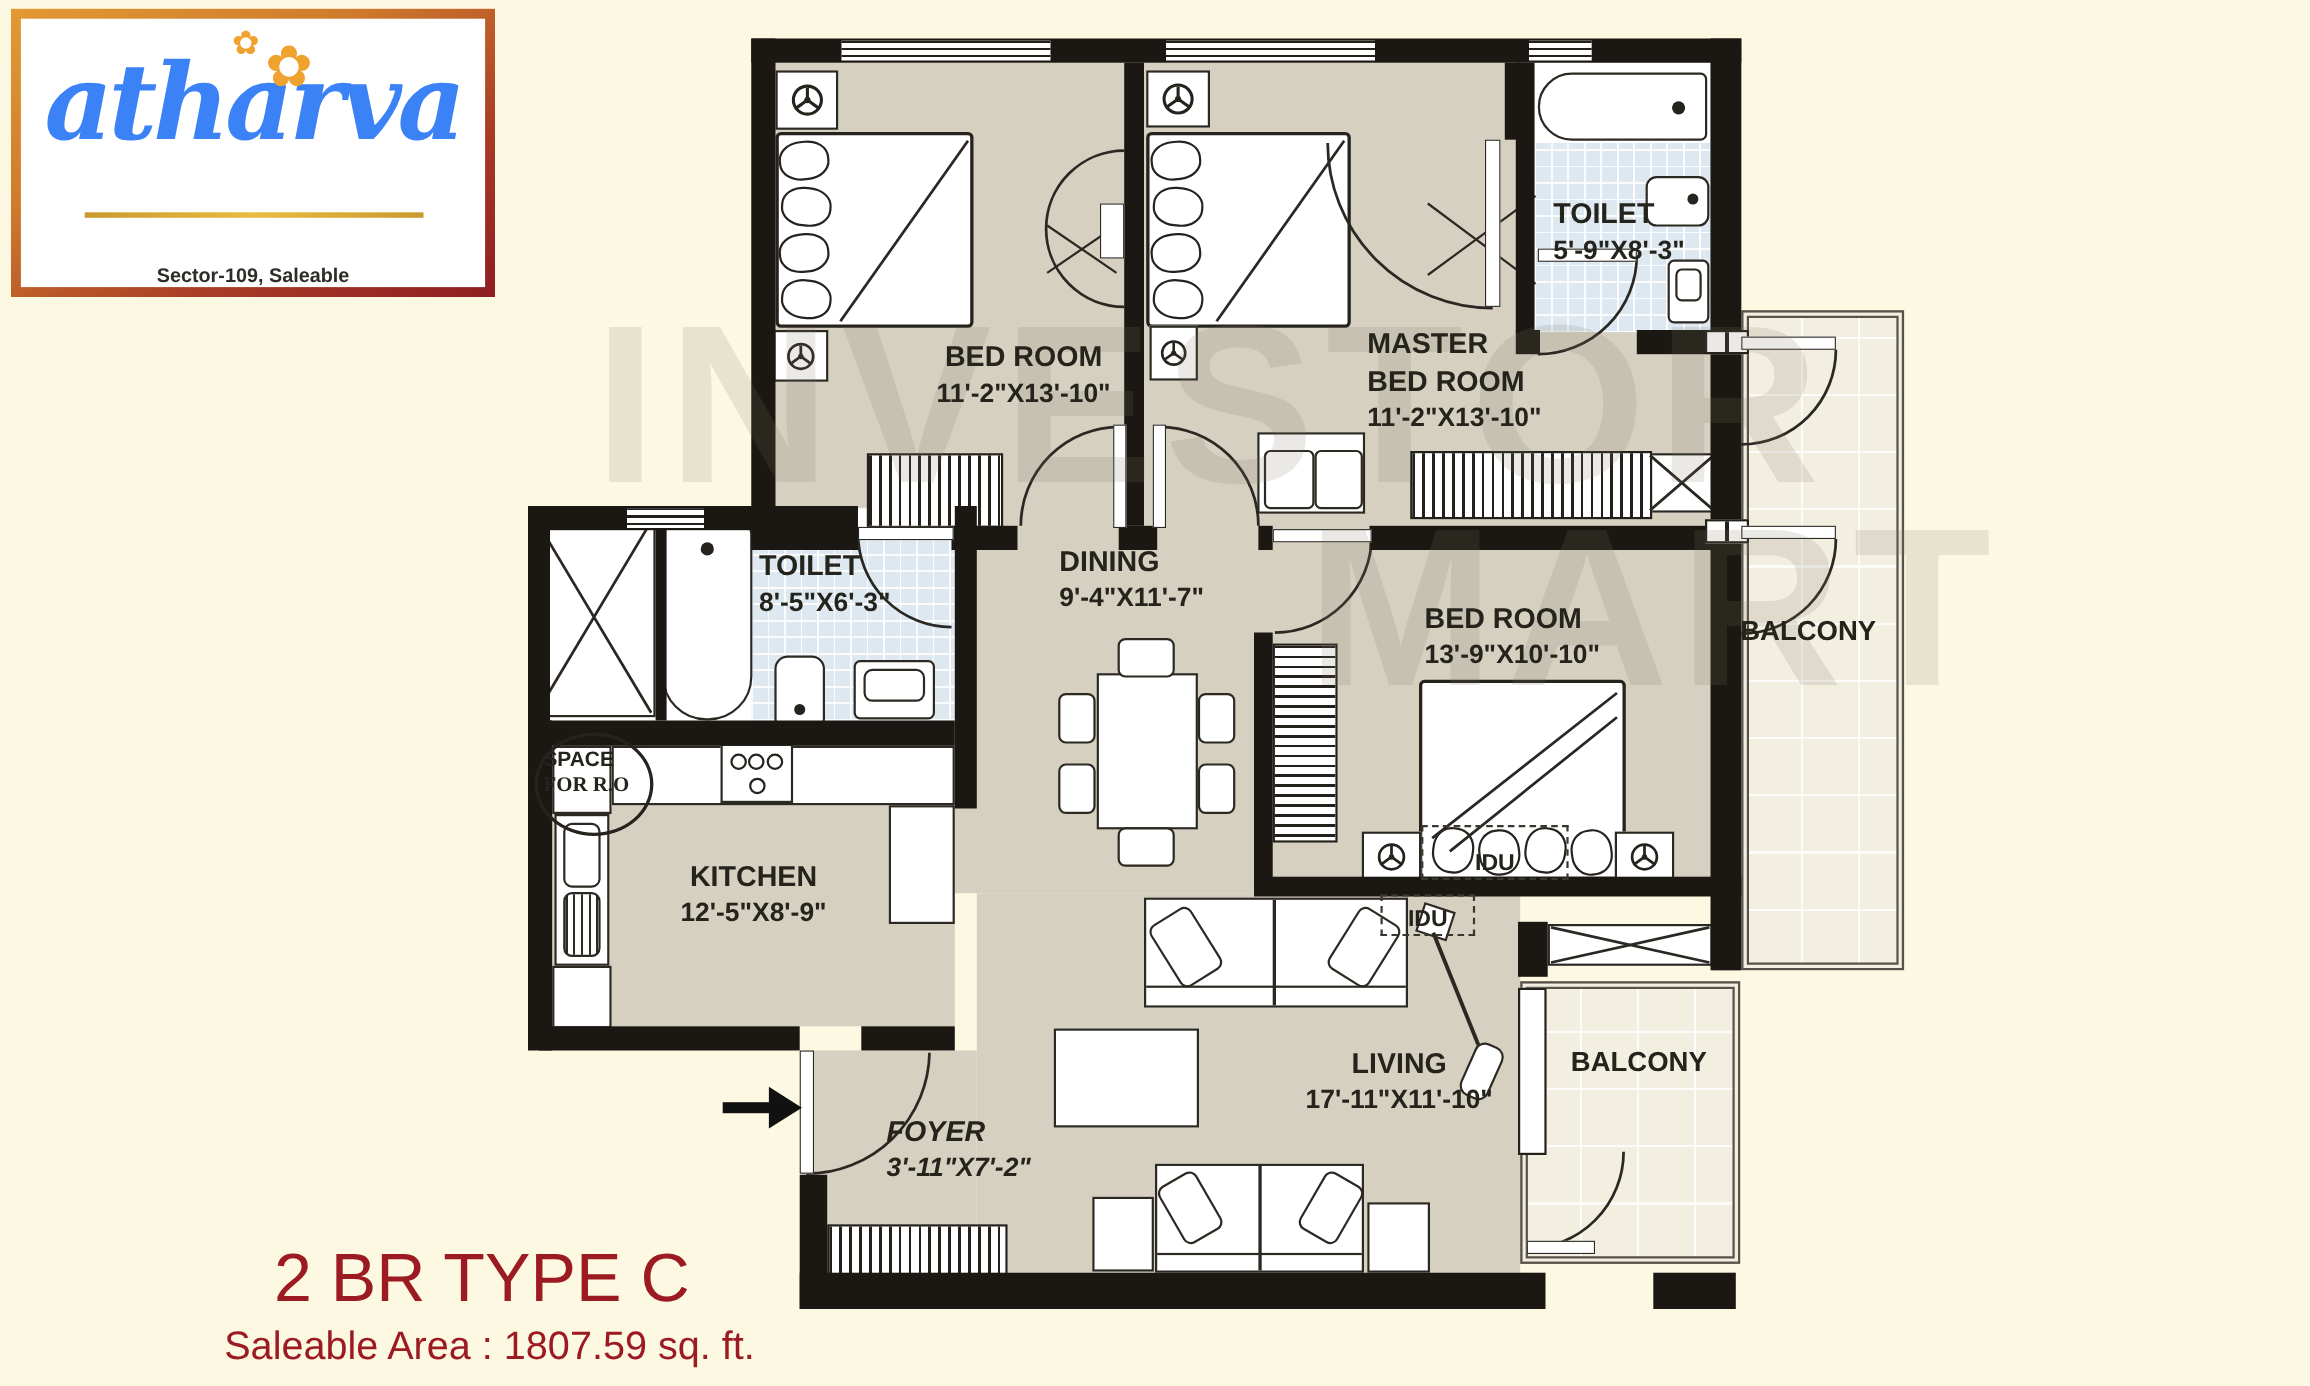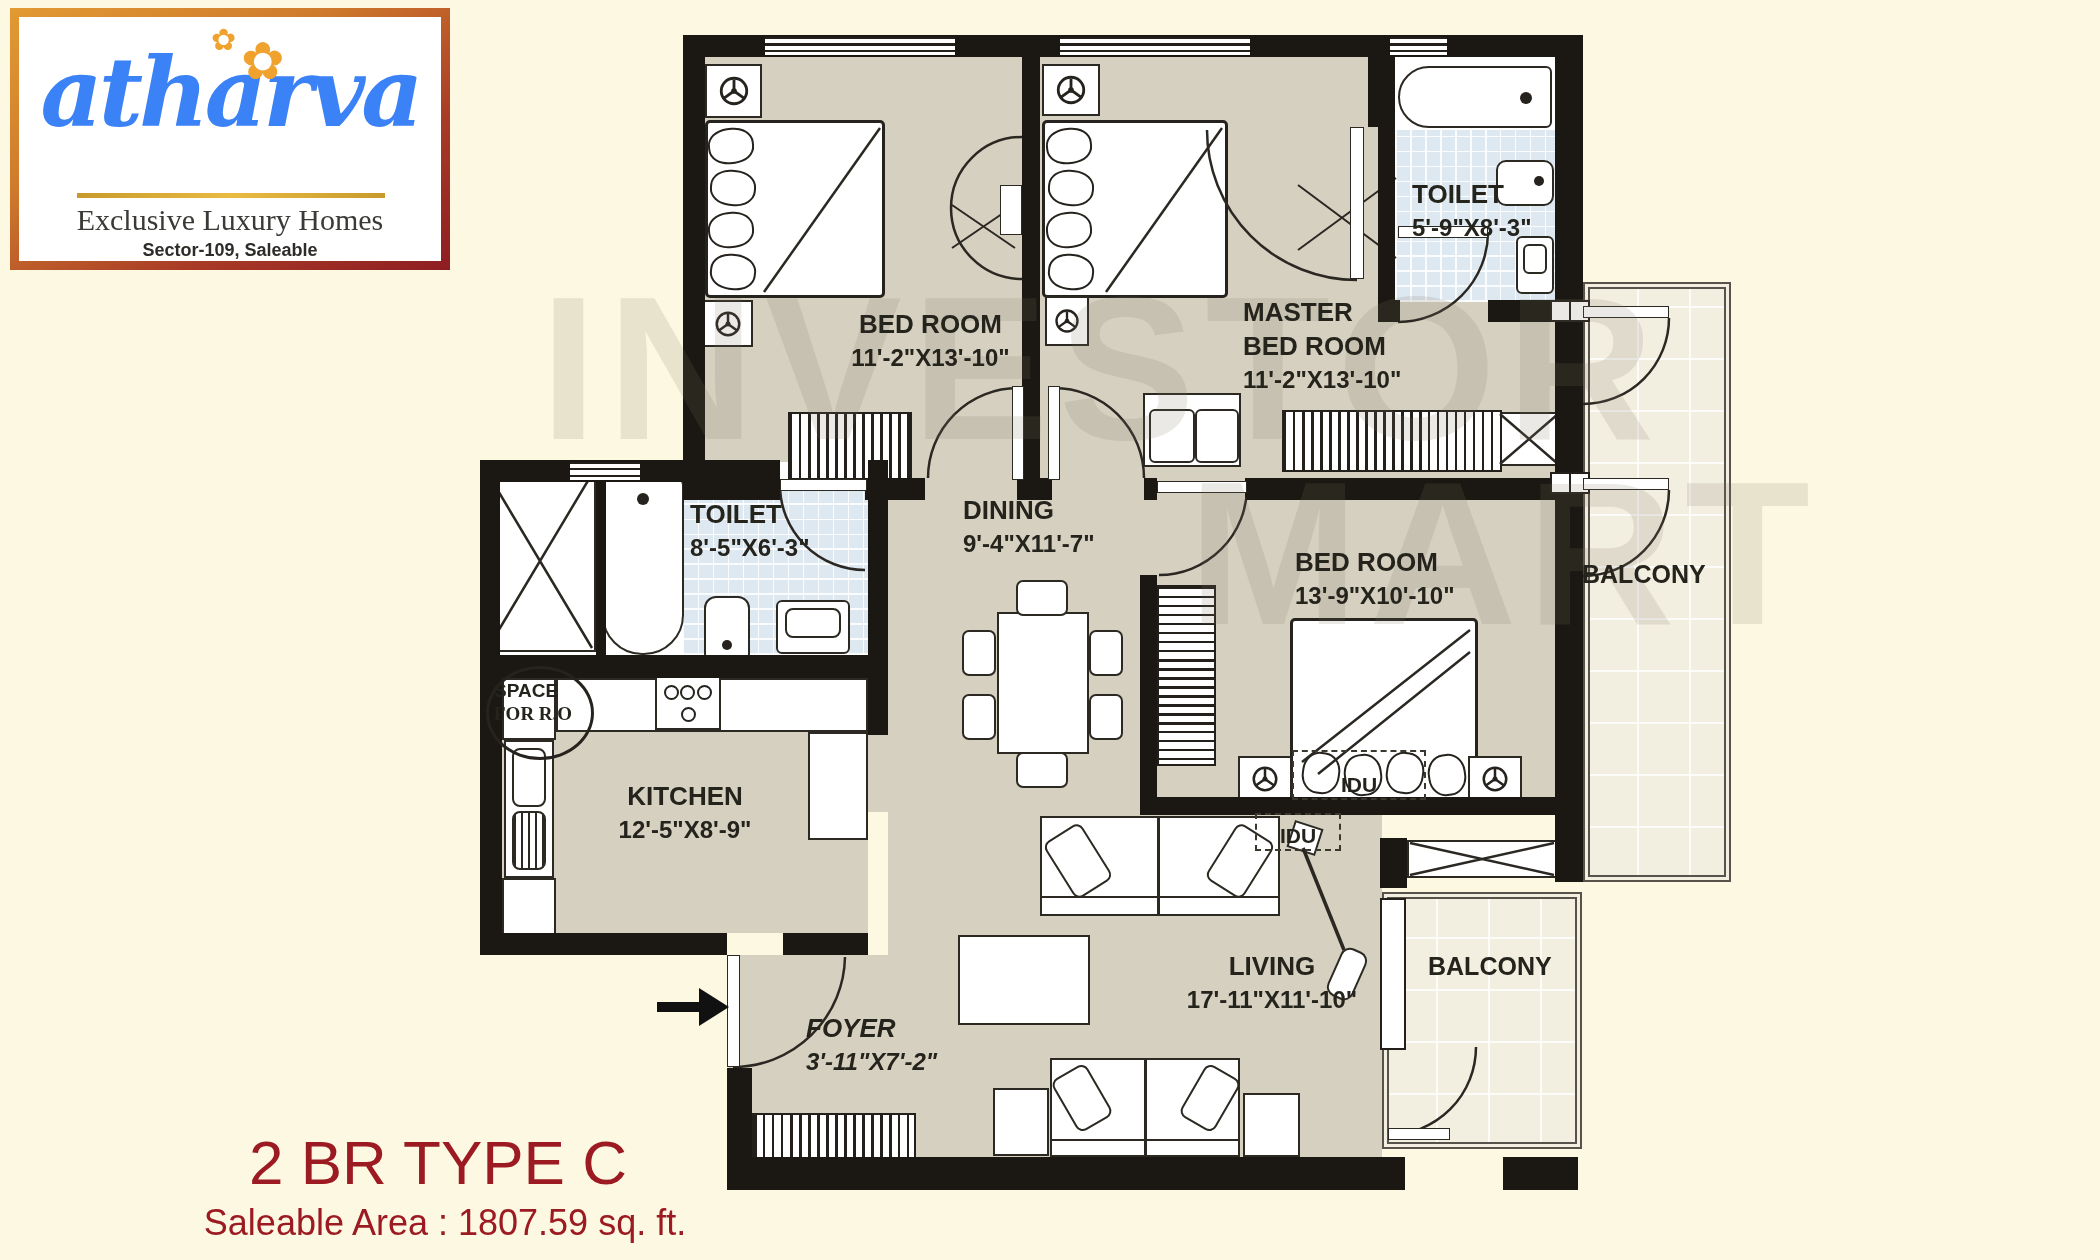--- a/index.html
+++ b/index.html
@@ -74,21 +74,20 @@
 </style>
 </head>
 <body>
 
 <div class="logobox">
   <div class="logoin">
     <span class="flower" style="left:192px;top:8px;font-size:30px;">✿</span>
     <span class="flower" style="left:222px;top:18px;font-size:52px;">✿</span>
     <div class="brand">atharva</div>
     <div class="goldline"></div>
-    <div class="tagline">Exclusive Luxury Homes</div>
     <div class="loc">Sector-109, Saleable</div>
   </div>
 </div>
 
 <div class="bigtitle">2 BR TYPE C</div>
 <div class="subtitle">Saleable Area : 1807.59 sq. ft.</div>
 
 <div class="floor" style="left:683px;top:40px;width:900px;height:460px;"></div>
 <div class="floor" style="left:868px;top:460px;width:715px;height:352px;"></div>
 <div class="floor" style="left:888px;top:812px;width:494px;height:345px;"></div>

